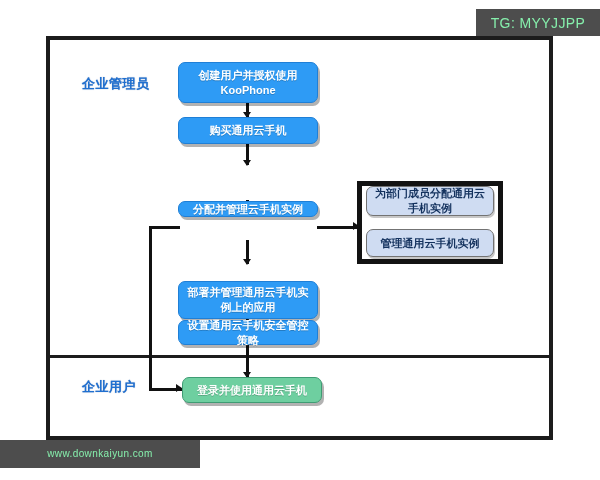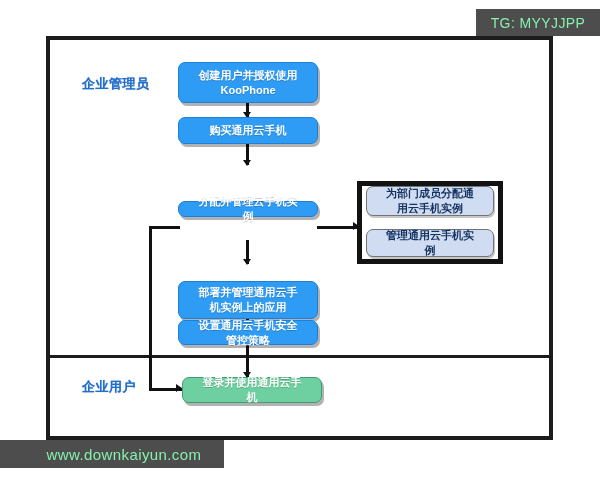--- a/index.html
+++ b/index.html
@@ -35,22 +35,21 @@
     right: 0px;
     width: 124px;
     height: 27px;
     font-size: 14px;
   }
   #wm-url {
     left: 0px;
     bottom: 12px;
     width: 200px;
     height: 28px;
-    font-size: 15px;
-    padding-left: 24px;
+    font-size: 10px;
   }
 
   
   #frame {
     position: absolute;
     left: 46px;
     top: 36px;
     width: 507px;
     height: 404px;
     border: 4px solid #1c1c1c;
@@ -81,21 +80,21 @@
   .node {
     position: absolute;
     box-sizing: border-box;
     display: flex;
     align-items: center;
     justify-content: center;
     text-align: center;
     border-radius: 7px;
     font-size: 11px;
     line-height: 1.35;
-    padding: 2px 17px;
+    padding: 2px 6px;
     box-shadow: 2px 3px 0 rgba(0,0,0,.30);
   }
   .node.blue {
     background: #2e9bf5;
     border: 1px solid #1f7fd6;
     color: #ffffff;
     font-weight: bold;
     text-shadow: 0 1px 0 rgba(0,0,0,.20);
   }
   .node.green {

